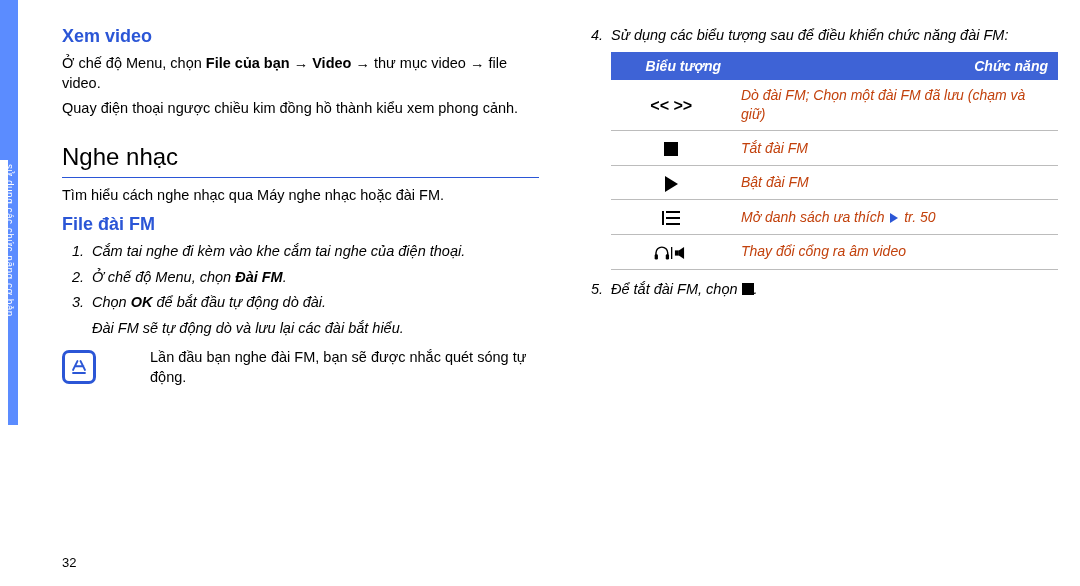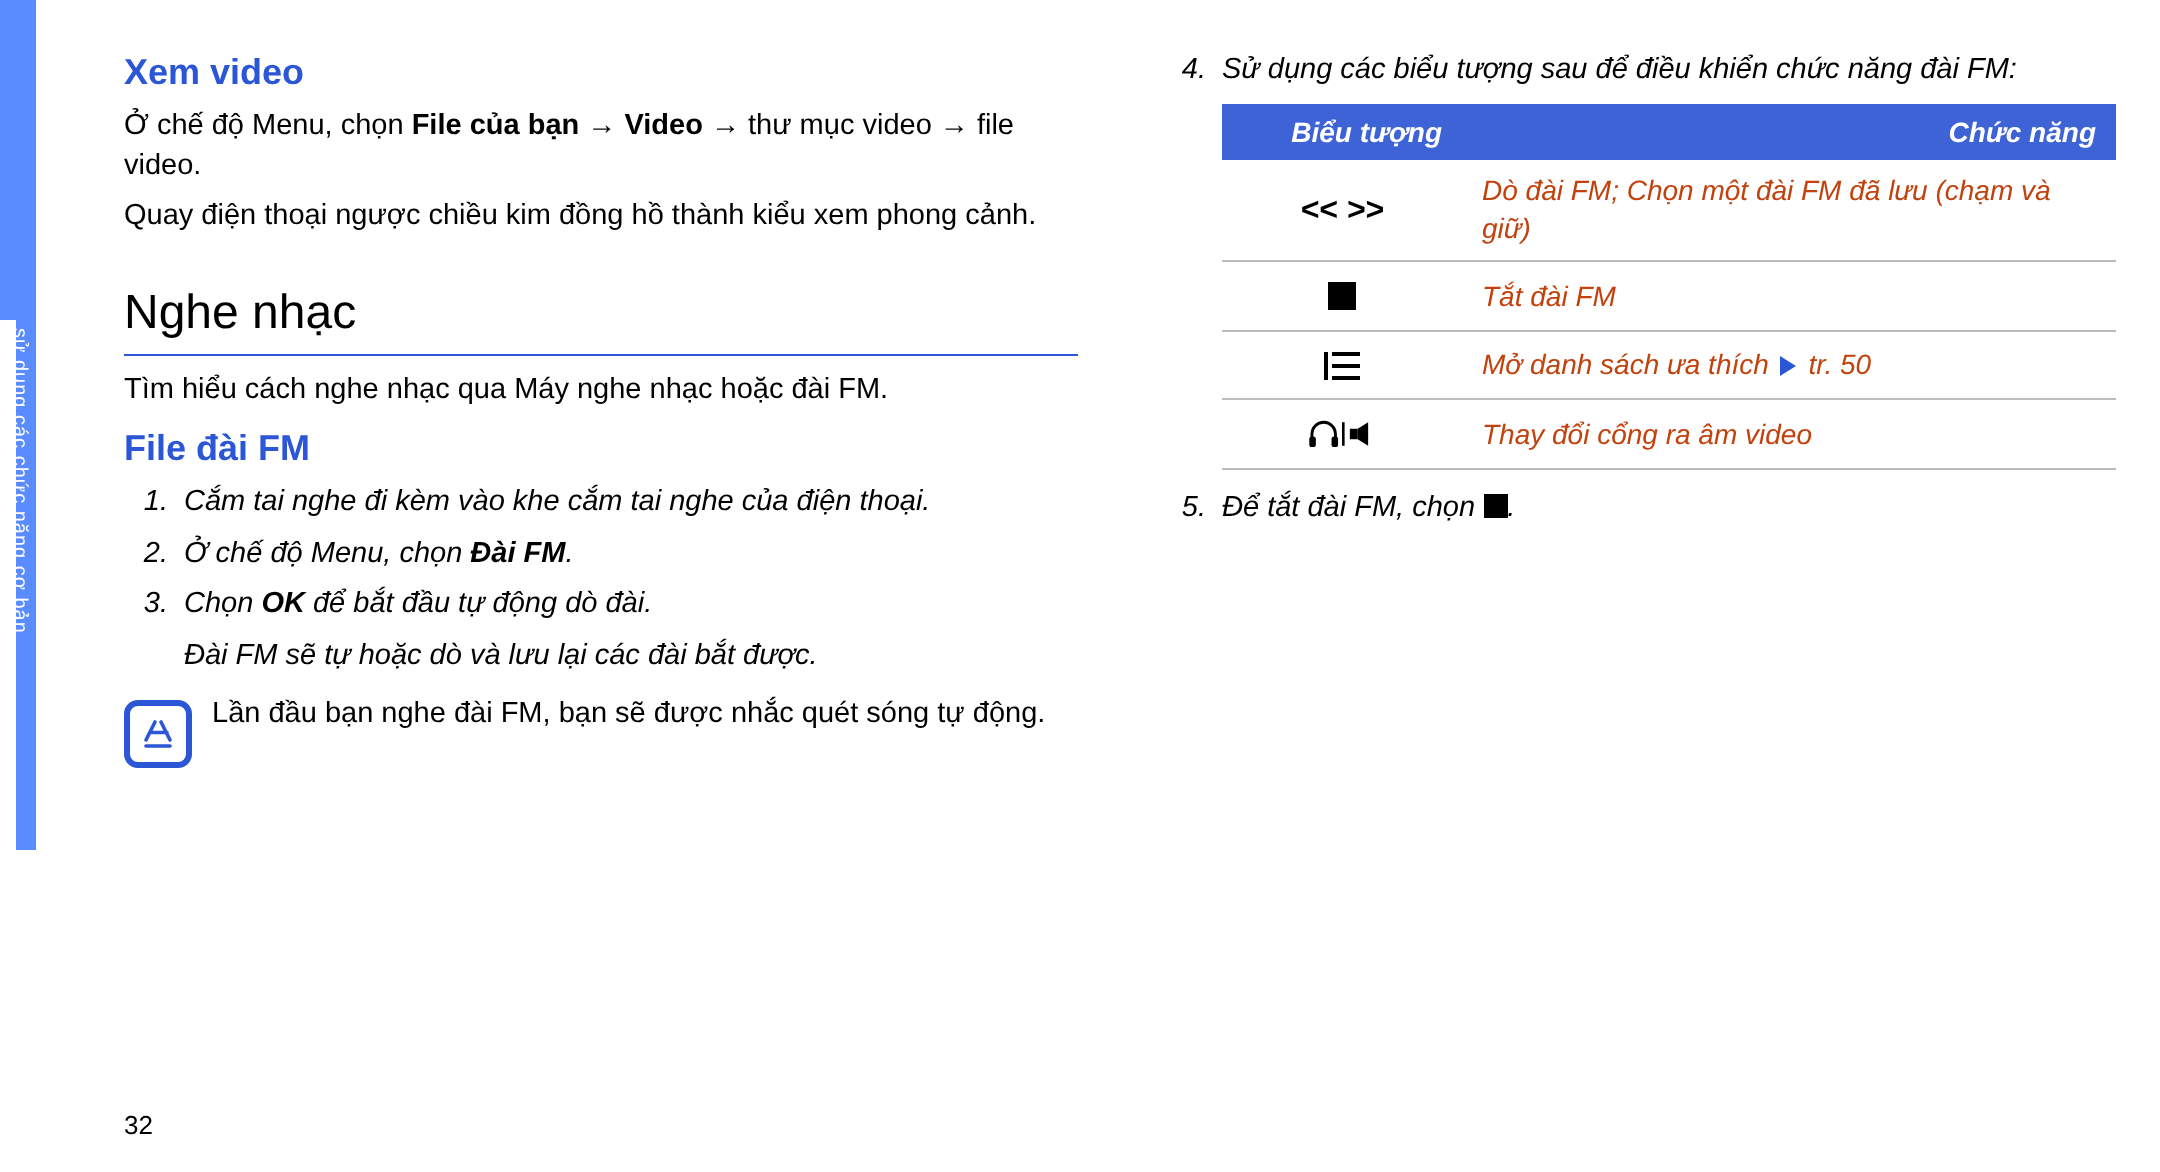--- a/index.html
+++ b/index.html
@@ -102,21 +102,21 @@
     height: 28px;
     border: 3px solid #2b56d6;
     border-radius: 7px;
     flex: 0 0 auto;
     display: flex;
     align-items: center;
     justify-content: center;
     margin-top: 2px;
   }
   .note-icon svg { display: block; }
-  .note-text { flex: 1 1 auto; }
+  .note-text { flex: 1 1 auto; margin-left: 44px; }
   .pgnum {
     position: absolute;
     left: 62px;
     bottom: 14px;
     font-size: 13px;
   }
   table.icons {
     border-collapse: collapse;
     width: 100%;
     margin: 6px 0 10px 0;
@@ -221,21 +221,21 @@
       <p>Tìm hiểu cách nghe nhạc qua Máy nghe nhạc hoặc đài FM.</p>
 
       <div class="h-blue">File đài FM</div>
       <ol>
         <li>Cắm tai nghe đi kèm vào khe cắm tai nghe của điện thoại.</li>
         <li>
           <span>Ở chế độ Menu, chọn </span><span class="bold">Đài FM</span><span>.</span>
         </li>
         <li>
           <span>Chọn </span><span class="bold">OK</span><span> để bắt đầu tự động dò đài.</span>
-          <div style="margin-top:6px">Đài FM sẽ tự hoặc dò và lưu lại các đài bắt được.</div>
+          <div style="margin-top:6px">Đài FM sẽ tự động dò và lưu lại các đài bắt hiểu.</div>
         </li>
       </ol>
 
       <div class="note">
         <div class="note-icon">
           <svg width="18" height="18" viewBox="0 0 24 24">
               <path fill="none" stroke="#2b56d6" stroke-width="2.4" stroke-linecap="round" d="M4 16 L10 4 M8 11 L18 11 M14 4 L20 16 M4 20 L20 20"></path>
             </svg>
         </div>
         <div class="note-text">Lần đầu bạn nghe đài FM, bạn sẽ được nhắc quét sóng tự động.</div>
@@ -253,20 +253,24 @@
               <th>Biểu tượng</th>
               <th>Chức năng</th>
             </tr>
             <tr>
               <td class="cell-icon" style="font-weight:bold">&lt;&lt; &gt;&gt;</td>
               <td>Dò đài FM; Chọn một đài FM đã lưu (chạm và giữ)</td>
             </tr>
             <tr>
               <td class="cell-icon"><span class="stop-sq"></span></td>
               <td>Tắt đài FM</td>
+            </tr>
+            <tr>
+              <td class="cell-icon"><span class="tri-play"></span></td>
+              <td>Bật đài FM</td>
             </tr>
             <tr>
               <td class="cell-icon">
                 <span class="list-lines"><span></span>
                   <span class="dots">
                         <i style="top:0"></i>
                         <i style="top:6px"></i>
                         <i style="top:12px"></i>
                       </span>
                 </span>

